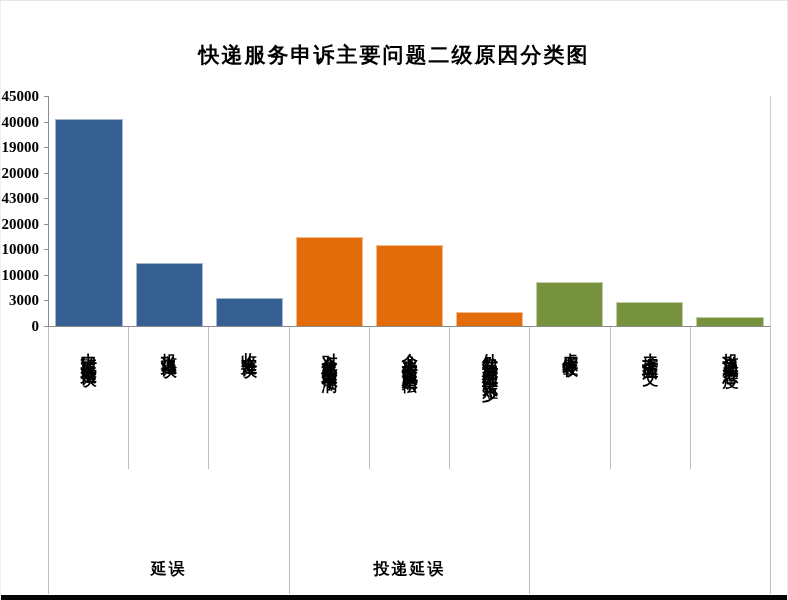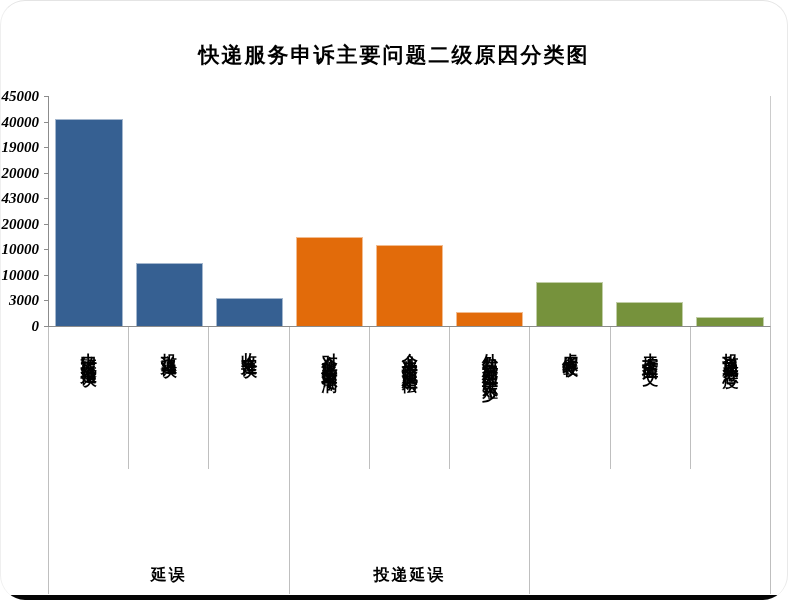--- a/index.html
+++ b/index.html
@@ -2,32 +2,31 @@
 <html><head>
 <meta charset="utf-8">
 <style>
   * { margin:0; padding:0; box-sizing:border-box; }
   html,body { background:#ffffff; }
   .canvas {
     position:relative; width:788px; height:600px; background:#ffffff;
     font-family:"Liberation Serif","DejaVu Serif",serif; color:#000;
     border-top:1px solid #e4e4e4; border-left:1px solid #efefef; border-right:1px solid #e9e9e9;
     overflow:hidden;
-    border-radius:25px;
   }
   .chart-title {
     position:absolute; top:40px; left:0; right:0; text-align:center;
     font-size:21px; font-weight:bold; letter-spacing:2px;
   }
   .y-labels {
     position:absolute; left:0; top:86px; width:38px; height:248px;
     display:flex; flex-direction:column; justify-content:space-between; align-items:flex-end;
     font-size:15px; font-weight:bold;
   }
-  .y-labels span { display:block; height:18px; line-height:18px;font-style:italic; }
+  .y-labels span { display:block; height:18px; line-height:18px; }
   .y-ticks-strip {
     position:absolute; left:43px; top:95px; width:4px; height:231px;
     background:repeating-linear-gradient(to bottom, #8c8c8c 0 1px, transparent 1px 25.56px);
   }
   .plot {
     position:absolute; left:47px; top:95px; width:723px; height:231px;
     border-left:1px solid #8c8c8c; border-bottom:1px solid #8c8c8c; border-right:1px solid #cccccc;
   }
   .bars { position:absolute; left:0; right:0; top:0; bottom:0; display:flex; align-items:flex-end; }
   .slot { flex:1 1 0; display:flex; justify-content:center; align-items:flex-end; height:100%; }
@@ -40,21 +39,21 @@
   .cat-row { display:flex; height:142px; }
   .cat-cell { flex:1 1 0; display:flex; justify-content:center; }
   .cat-cell + .cat-cell { border-left:1px solid #bfbfbf; }
   .cat-label {
     writing-mode:vertical-rl; text-orientation:upright;
     font-size:16px; font-weight:bold; letter-spacing:3px; line-height:1.15;
     margin-top:13px; white-space:nowrap;
   }
   .group-label-row {
     height:125px; display:flex; justify-content:center; align-items:flex-end;
-    padding-bottom:8px; font-size:16px; font-weight:bold; letter-spacing:2px;
+    padding-bottom:14px; font-size:16px; font-weight:bold; letter-spacing:2px;
   }
   .bottom-border { position:absolute; left:0; bottom:0; width:100%; height:5px; background:#050505; }
 </style>
 </head>
 <body>
 
 <div class="canvas">
 
   <div class="chart-title">快递服务申诉主要问题二级原因分类图</div>
 

